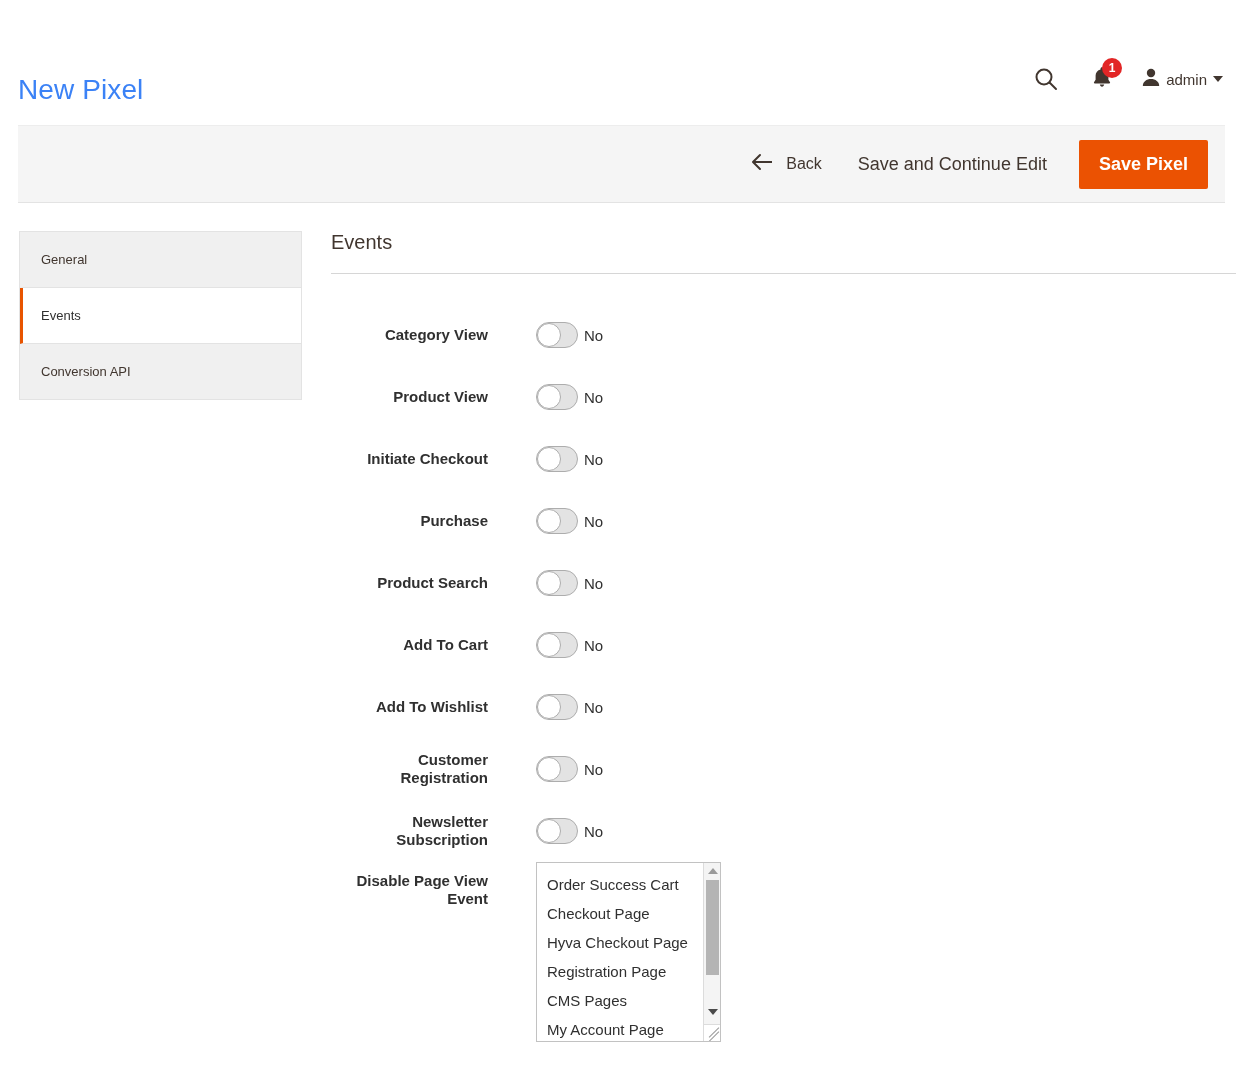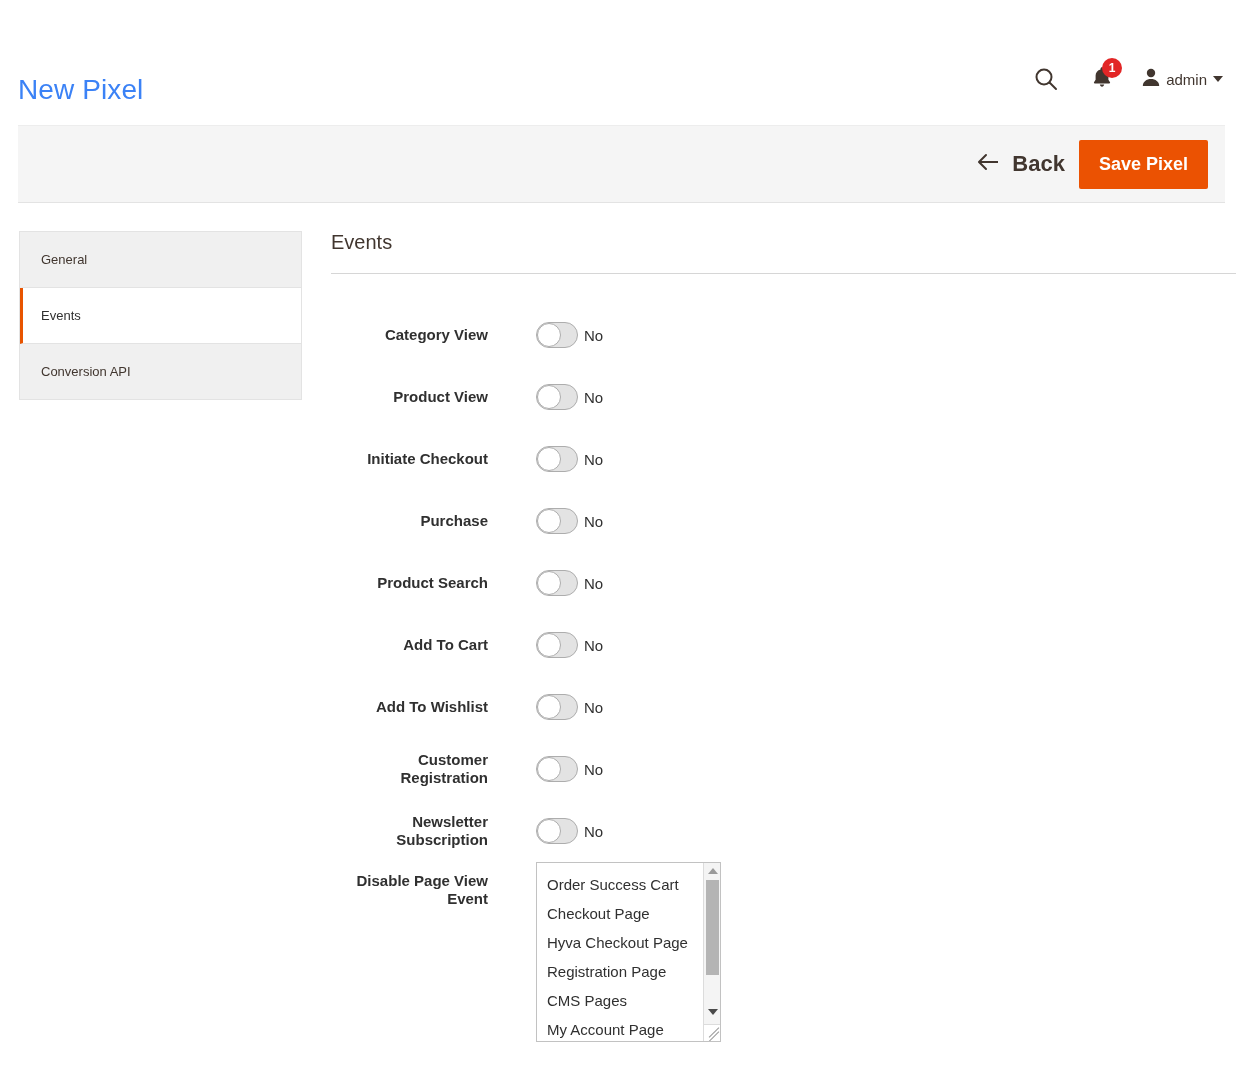--- a/index.html
+++ b/index.html
@@ -101,25 +101,24 @@
     border-bottom: 1px solid #e3e3e3;
     display: flex;
     align-items: center;
     justify-content: flex-end;
     padding-right: 17px;
   }
   .back-btn {
     display: flex;
     align-items: center;
     gap: 12px;
-    font-size: 22px;
-    color: #41362f;
-    cursor: pointer;
-    margin-right: 14px;
-    font-weight: bold;
+    font-size: 16px;
+    color: #41362f;
+    cursor: pointer;
+    margin-right: 32px;
   }
   .back-arrow { display: block; }
   .secondary-btn {
     font-size: 18px;
     color: #41362f;
     cursor: pointer;
     margin-right: 28px;
     background: none;
     border: none;
     font-family: inherit;
@@ -387,20 +386,21 @@
   <div class="back-btn">
     <span class="back-arrow">
       <svg width="24" height="18" viewBox="0 0 24 18">
         <line x1="3" y1="9" x2="22" y2="9" stroke="#41362f" stroke-width="2"></line>
         <polyline points="10,2 3,9 10,16" fill="none" stroke="#41362f" stroke-width="2" stroke-linecap="round" stroke-linejoin="round"></polyline>
       </svg>
     </span>
     <span>Back</span>
   </div>
 
+  <button class="secondary-btn">Save and Continue Edit</button>
 
   <button class="primary-btn">Save Pixel</button>
 </div>
 
 <div class="body-wrap">
 
   <div class="sidebar">
     <div class="sidebar-item">General</div>
     <div class="sidebar-item active">Events</div>
     <div class="sidebar-item">Conversion API</div>

